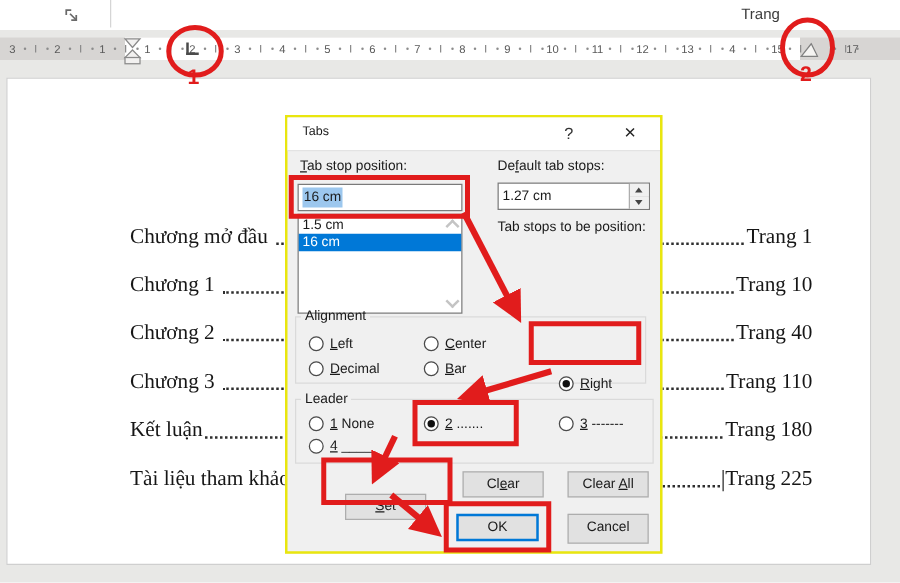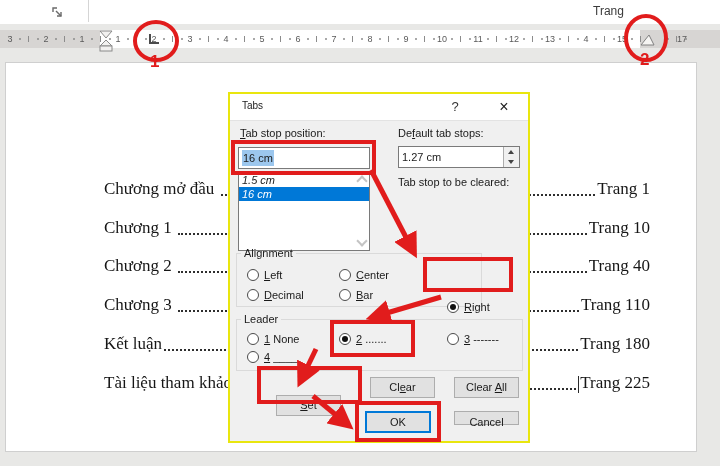--- a/index.html
+++ b/index.html
@@ -57,45 +57,45 @@
   #spin-btns{position:absolute;right:0;top:0;width:15px;height:20px;border-left:1px solid #adadad;}
   .spin-btn{position:absolute;left:0;width:15px;height:10px;background:#f0f0f0;cursor:pointer;}
   .spin-btn.up{top:0;border-bottom:1px solid #adadad;}
   .spin-btn.down{top:10px;}
   .tri-up{position:absolute;left:4px;top:3px;width:0;height:0;border-left:3px solid transparent;
           border-right:3px solid transparent;border-bottom:4px solid #444;}
   .tri-down{position:absolute;left:4px;top:3px;width:0;height:0;border-left:3px solid transparent;
           border-right:3px solid transparent;border-top:4px solid #444;}
 
   #tab-list{position:absolute;left:8px;top:77px;width:132px;height:80px;background:#fff;
-            border:1px solid #7a7a7a;box-sizing:border-box;padding-top:1px;font-style:italic;}
+            border:1px solid #7a7a7a;box-sizing:border-box;padding-top:1px;}
   .list-item{height:14px;line-height:14px;padding-left:3px;cursor:default;}
   .list-item.selected{background:#0078d7;color:#fff;}
   #lb-scroll{position:absolute;right:0;top:0;width:15px;height:100%;}
   .chev{position:absolute;left:4px;width:6px;height:6px;cursor:pointer;}
   .chev.up{top:5px;border-top:2px solid #c4c4c4;border-left:2px solid #c4c4c4;transform:rotate(45deg);}
   .chev.down{bottom:5px;border-bottom:2px solid #c4c4c4;border-right:2px solid #c4c4c4;transform:rotate(45deg);}
 
   fieldset{position:absolute;margin:0;padding:0;border:1px solid #dadada;box-sizing:border-box;}
   fieldset legend{font-size:11px;padding:0 3px;margin-left:4px;color:#1a1a1a;}
-  #fs-alignment{left:6px;top:153px;width:246px;height:60px;}
+  #fs-alignment{left:6px;top:153px;width:281px;height:60px;}
   #fs-leader{left:6px;top:219px;width:287px;height:58px;}
 
   .radio{position:absolute;display:flex;height:14px;cursor:pointer;white-space:nowrap;}
   .rb{width:12px;height:12px;border-radius:50%;border:1px solid #4a4a4a;background:#fff;box-sizing:border-box;
       margin-right:5px;position:relative;flex:0 0 auto;}
   .rb.checked::after{content:"";position:absolute;left:2px;top:2px;width:6px;height:6px;border-radius:50%;background:#101010;}
 
   .btn{position:absolute;background:#e1e1e1;border:1px solid #adadad;box-sizing:border-box;
        text-align:center;line-height:19px;font-size:11px;cursor:pointer;}
   #btn-set{left:46px;top:283px;width:65px;height:21px;margin-top:18px;}
   #btn-clear{left:140px;top:283px;width:65px;height:21px;}
   #btn-clearall{left:224px;top:283px;width:65px;height:21px;}
   #btn-ok{left:135px;top:317px;width:66px;height:22px;border:2px solid #0078d7;line-height:18px;}
-  #btn-cancel{left:224px;top:317px;width:65px;height:14px;line-height:20px;}
+  #btn-cancel{left:224px;top:317px;width:65px;height:24px;line-height:20px;}
 
   
   .red-box{position:absolute;border:4px solid #e11c1c;z-index:41;pointer-events:none;box-sizing:border-box;}
   #rb-input{left:231px;top:140px;width:145px;height:35px;}
   #rb-right{left:423px;top:257px;width:90px;height:35px;}
   #rb-leader2{left:330px;top:320px;width:85px;height:37px;}
   #rb-set{left:257px;top:366px;width:105px;height:38px;}
   #rb-ok{left:355px;top:401px;width:86px;height:41px;}
   #anno-svg{position:absolute;left:0;top:0;z-index:40;pointer-events:none;}
   .callout{position:absolute;z-index:42;color:#e11c1c;font-weight:bold;font-size:17px;pointer-events:none;}
@@ -273,21 +273,21 @@
 
   <div id="tab-list">
     <div class="list-item">1.5 cm</div>
         <div class="list-item selected">16 cm</div>
         <div id="lb-scroll">
       <span class="chev up"></span>
       <span class="chev down"></span>
     </div>
   </div>
 
-  <span class="dlg-label" id="lbl-cleared">Tab stop to be cleared:</span>
+  <span class="dlg-label" id="lbl-cleared">Tab stops to be position:</span>
 
   <fieldset id="fs-alignment">
     <legend>Alignment</legend>
   </fieldset>
   <div class="radio" style="left:17px;top:175px;">
     <span class="rb"></span>
         <span><u>L</u>eft</span>
   </div>
   <div class="radio" style="left:109px;top:175px;">
     <span class="rb"></span>

